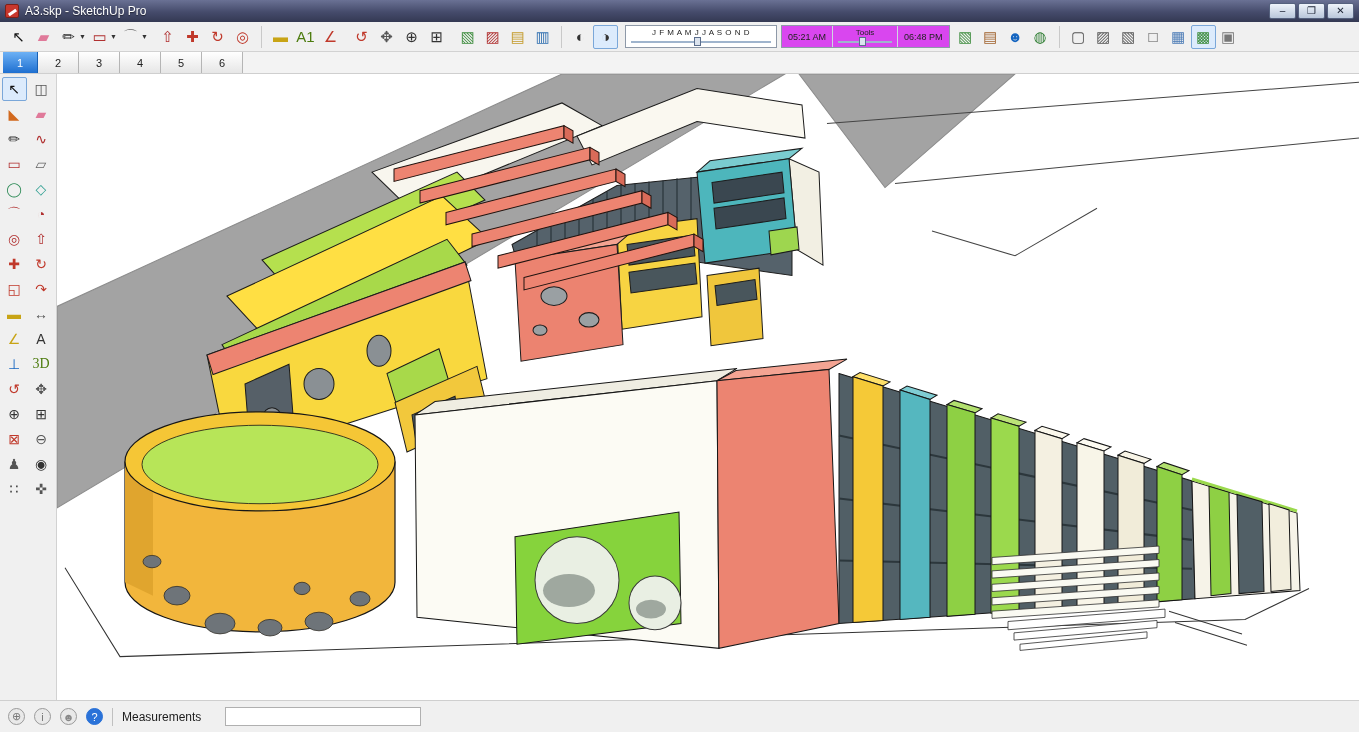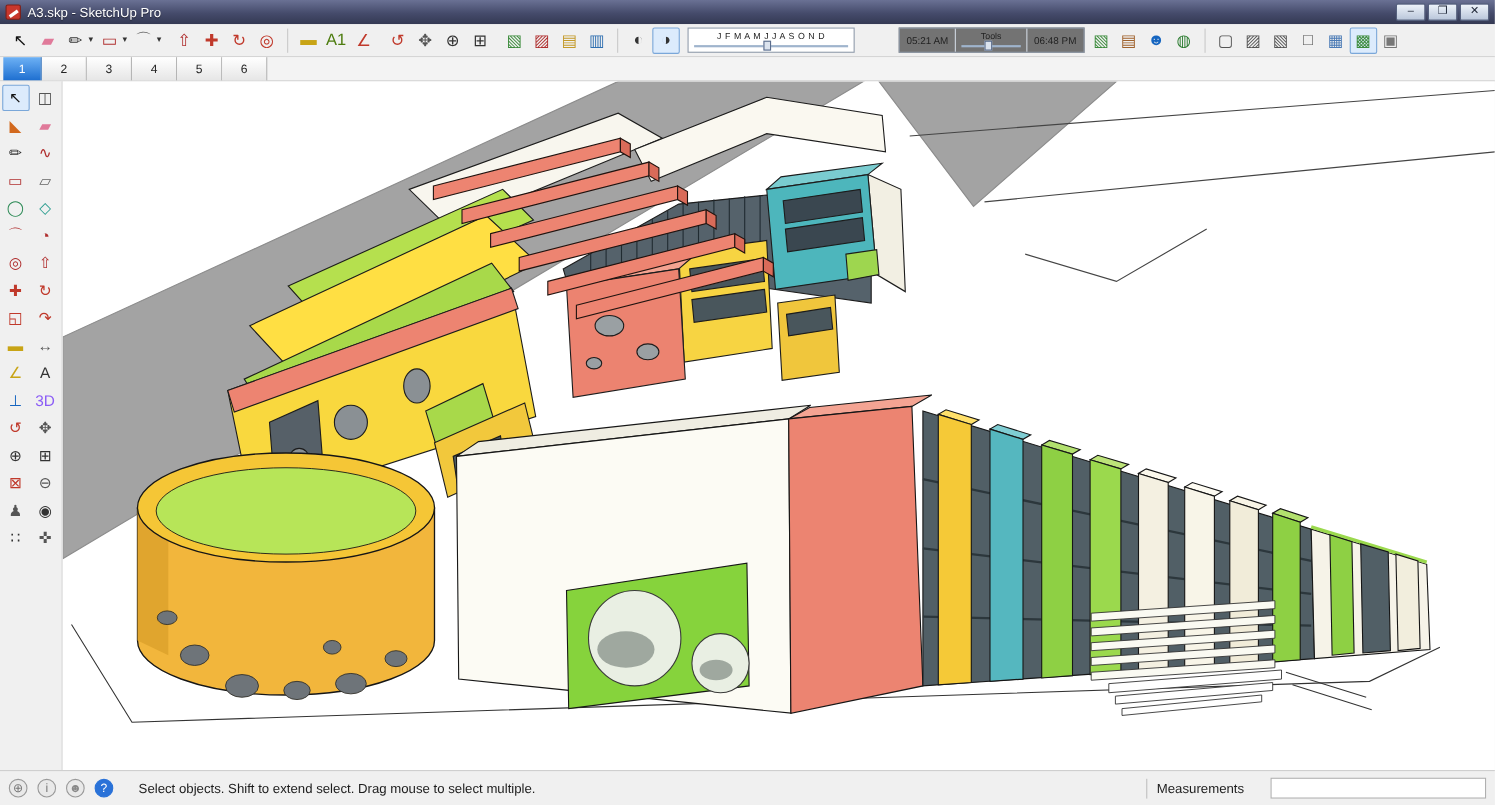--- a/index.html
+++ b/index.html
@@ -33,21 +33,21 @@
   .tb-btn { width:25px; height:24px; display:flex; align-items:center; justify-content:center;
     font-size:15px; border:1px solid transparent; }
   .ddbtn { width:9px; height:24px; display:flex; align-items:center; justify-content:center;
     font-size:7px; color:#333; margin-left:-3px; }
   .pressed { background:#dcebfc !important; border:1px solid #7aa7d9 !important; border-radius:2px; }
 
   .date-box { position:relative; width:152px; height:23px; background:#fff; border:1px solid #8e99a8; margin:0 4px; }
   .months { display:block; font-size:8px; text-align:center; margin-top:2px; color:#222; letter-spacing:.5px; white-space:nowrap;}
   .slider-track { position:absolute; left:5px; right:5px; bottom:4px; height:2px; background:#9fb4cd; }
   .slider-handle { position:absolute; bottom:1px; width:7px; height:9px; background:#dbe3ee; border:1px solid #5b6d8c; }
-  .time-box { display:flex; align-items:stretch; height:23px; border:1px solid #8e99a8; background:#737373; font-size:9px; color:#222;margin-left:36px;}
+  .time-box { display:flex; align-items:stretch; height:23px; border:1px solid #8e99a8; background:#d946ef; font-size:9px; color:#222;}
   .time-field { display:flex; align-items:center; padding:0 6px; border-right:1px solid #cfd6e0; white-space:nowrap;}
   .time-field:last-child { border-right:none; border-left:1px solid #cfd6e0; }
   .noon-wrap { position:relative; width:64px; text-align:center; }
   .noon-label { font-size:8px; display:block; margin-top:2px; }
 
   
   .tabs-row { height:22px; background:#f3f3f3; display:flex; align-items:center;
     border-bottom:1px solid #cfcfcf; padding-left:3px; flex:0 0 22px; }
   .scene-tab { min-width:41px; height:21px; display:flex; align-items:center; justify-content:center;
     font-size:11px; color:#222; background:linear-gradient(#ffffff,#e6e6e6); border-right:1px solid #b5b5b5;}
@@ -207,21 +207,21 @@
         <span class="pal-btn" style="color: rgb(176, 48, 48);">⇧</span>
         <span class="pal-btn" style="color: rgb(192, 57, 43);">✚</span>
         <span class="pal-btn" style="color: rgb(192, 57, 43);">↻</span>
         <span class="pal-btn" style="color: rgb(192, 57, 43);">◱</span>
         <span class="pal-btn" style="color: rgb(192, 57, 43);">↷</span>
         <span class="pal-btn" style="color: rgb(200, 164, 21);">▬</span>
         <span class="pal-btn" style="color: rgb(85, 85, 85);">↔</span>
         <span class="pal-btn" style="color: rgb(200, 164, 21);">∠</span>
         <span class="pal-btn" style="color: rgb(51, 51, 51);">A</span>
         <span class="pal-btn" style="color: rgb(21, 101, 192);">⊥</span>
-        <span class="pal-btn" style="color: #8b5cf6;">3D</span>
+        <span class="pal-btn" style="color: #4d7c0f; font-family: Liberation Serif, serif;">3D</span>
         <span class="pal-btn" style="color: rgb(192, 57, 43);">↺</span>
         <span class="pal-btn" style="color: rgb(85, 85, 85);">✥</span>
         <span class="pal-btn" style="color: rgb(51, 51, 51);">⊕</span>
         <span class="pal-btn" style="color: rgb(51, 51, 51);">⊞</span>
         <span class="pal-btn" style="color: rgb(192, 57, 43);">⊠</span>
         <span class="pal-btn" style="color: rgb(85, 85, 85);">⊖</span>
         <span class="pal-btn" style="color: rgb(85, 85, 85);">♟</span>
         <span class="pal-btn" style="color: rgb(51, 51, 51);">◉</span>
         <span class="pal-btn" style="color: rgb(51, 51, 51);">∷</span>
         <span class="pal-btn" style="color: rgb(85, 85, 85);">✜</span>
@@ -381,21 +381,20 @@
     </div>
   </div>
 
   <div class="statusbar">
     <div class="measure-wrap" style="gap:9px;">
         <span class="status-icon" style="color: rgb(119, 119, 119);">⊕</span>
         <span class="status-icon" style="color: rgb(119, 119, 119);">i</span>
         <span class="status-icon" style="color: rgb(136, 136, 136);">☻</span>
         <span class="status-icon" style="color: rgb(255, 255, 255); background: rgb(42, 114, 216); border-color: rgb(42, 114, 216);">?</span>
       </div>
-    <span class="status-msg">Select objects. Shift to extend select. Drag mouse to select multiple.</span>
     <span class="vsep"></span>
     <div class="measure-wrap">
       <span>Measurements</span>
       <input class="measure-input" type="text" value="" style="">
     </div>
   </div>
 
 </div>
 
 </body></html>

